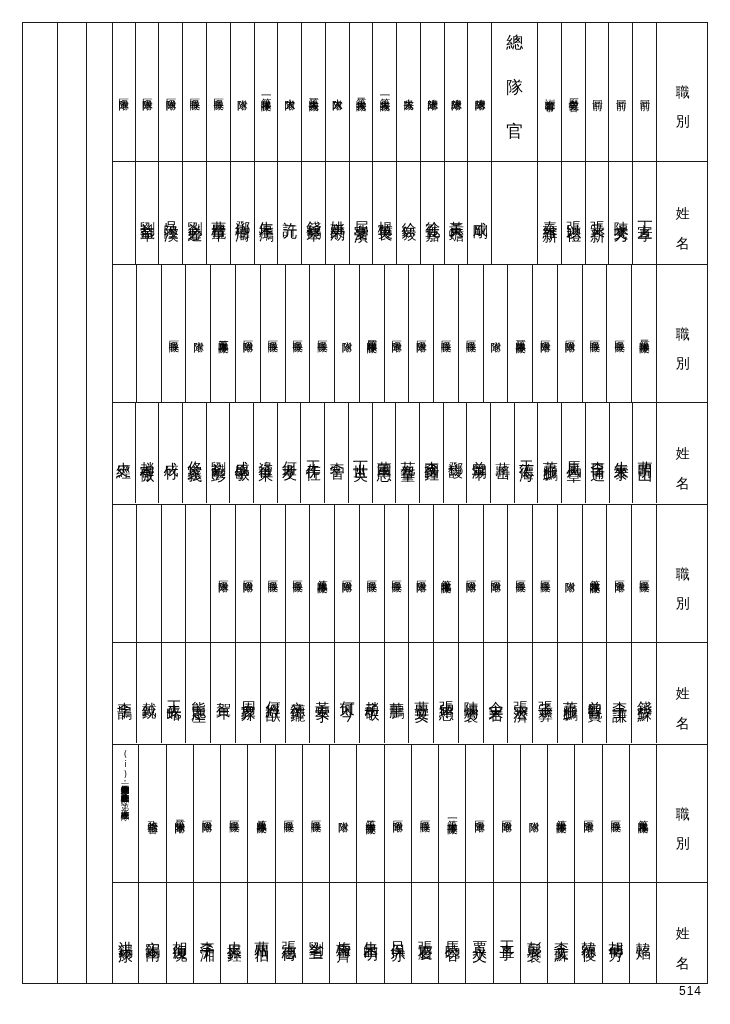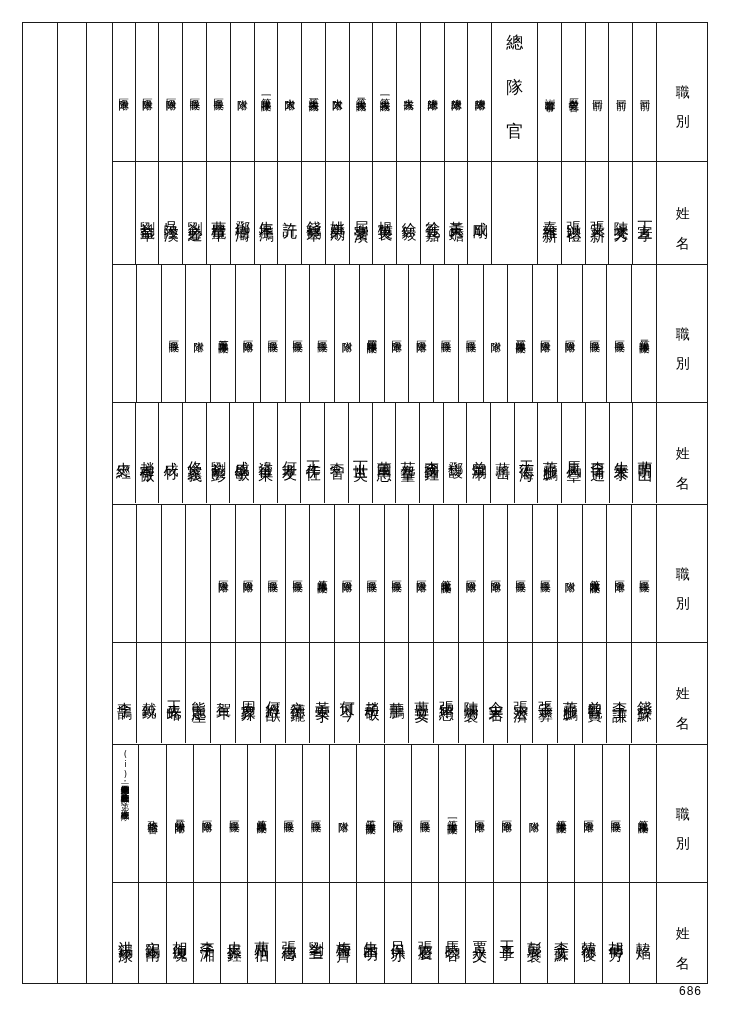--- a/index.html
+++ b/index.html
@@ -707,14 +707,14 @@
             <span class="vtext">宋錫南</span>
           </div>
         <div class="cell dc">
             <span class="vtext">洪錫康</span>
           </div>
       </div>
     </div>
 
   </div>
 
-  <div class="pageno">686</div>
+  <div class="pageno">514</div>
 </div>
 
 </body></html>

